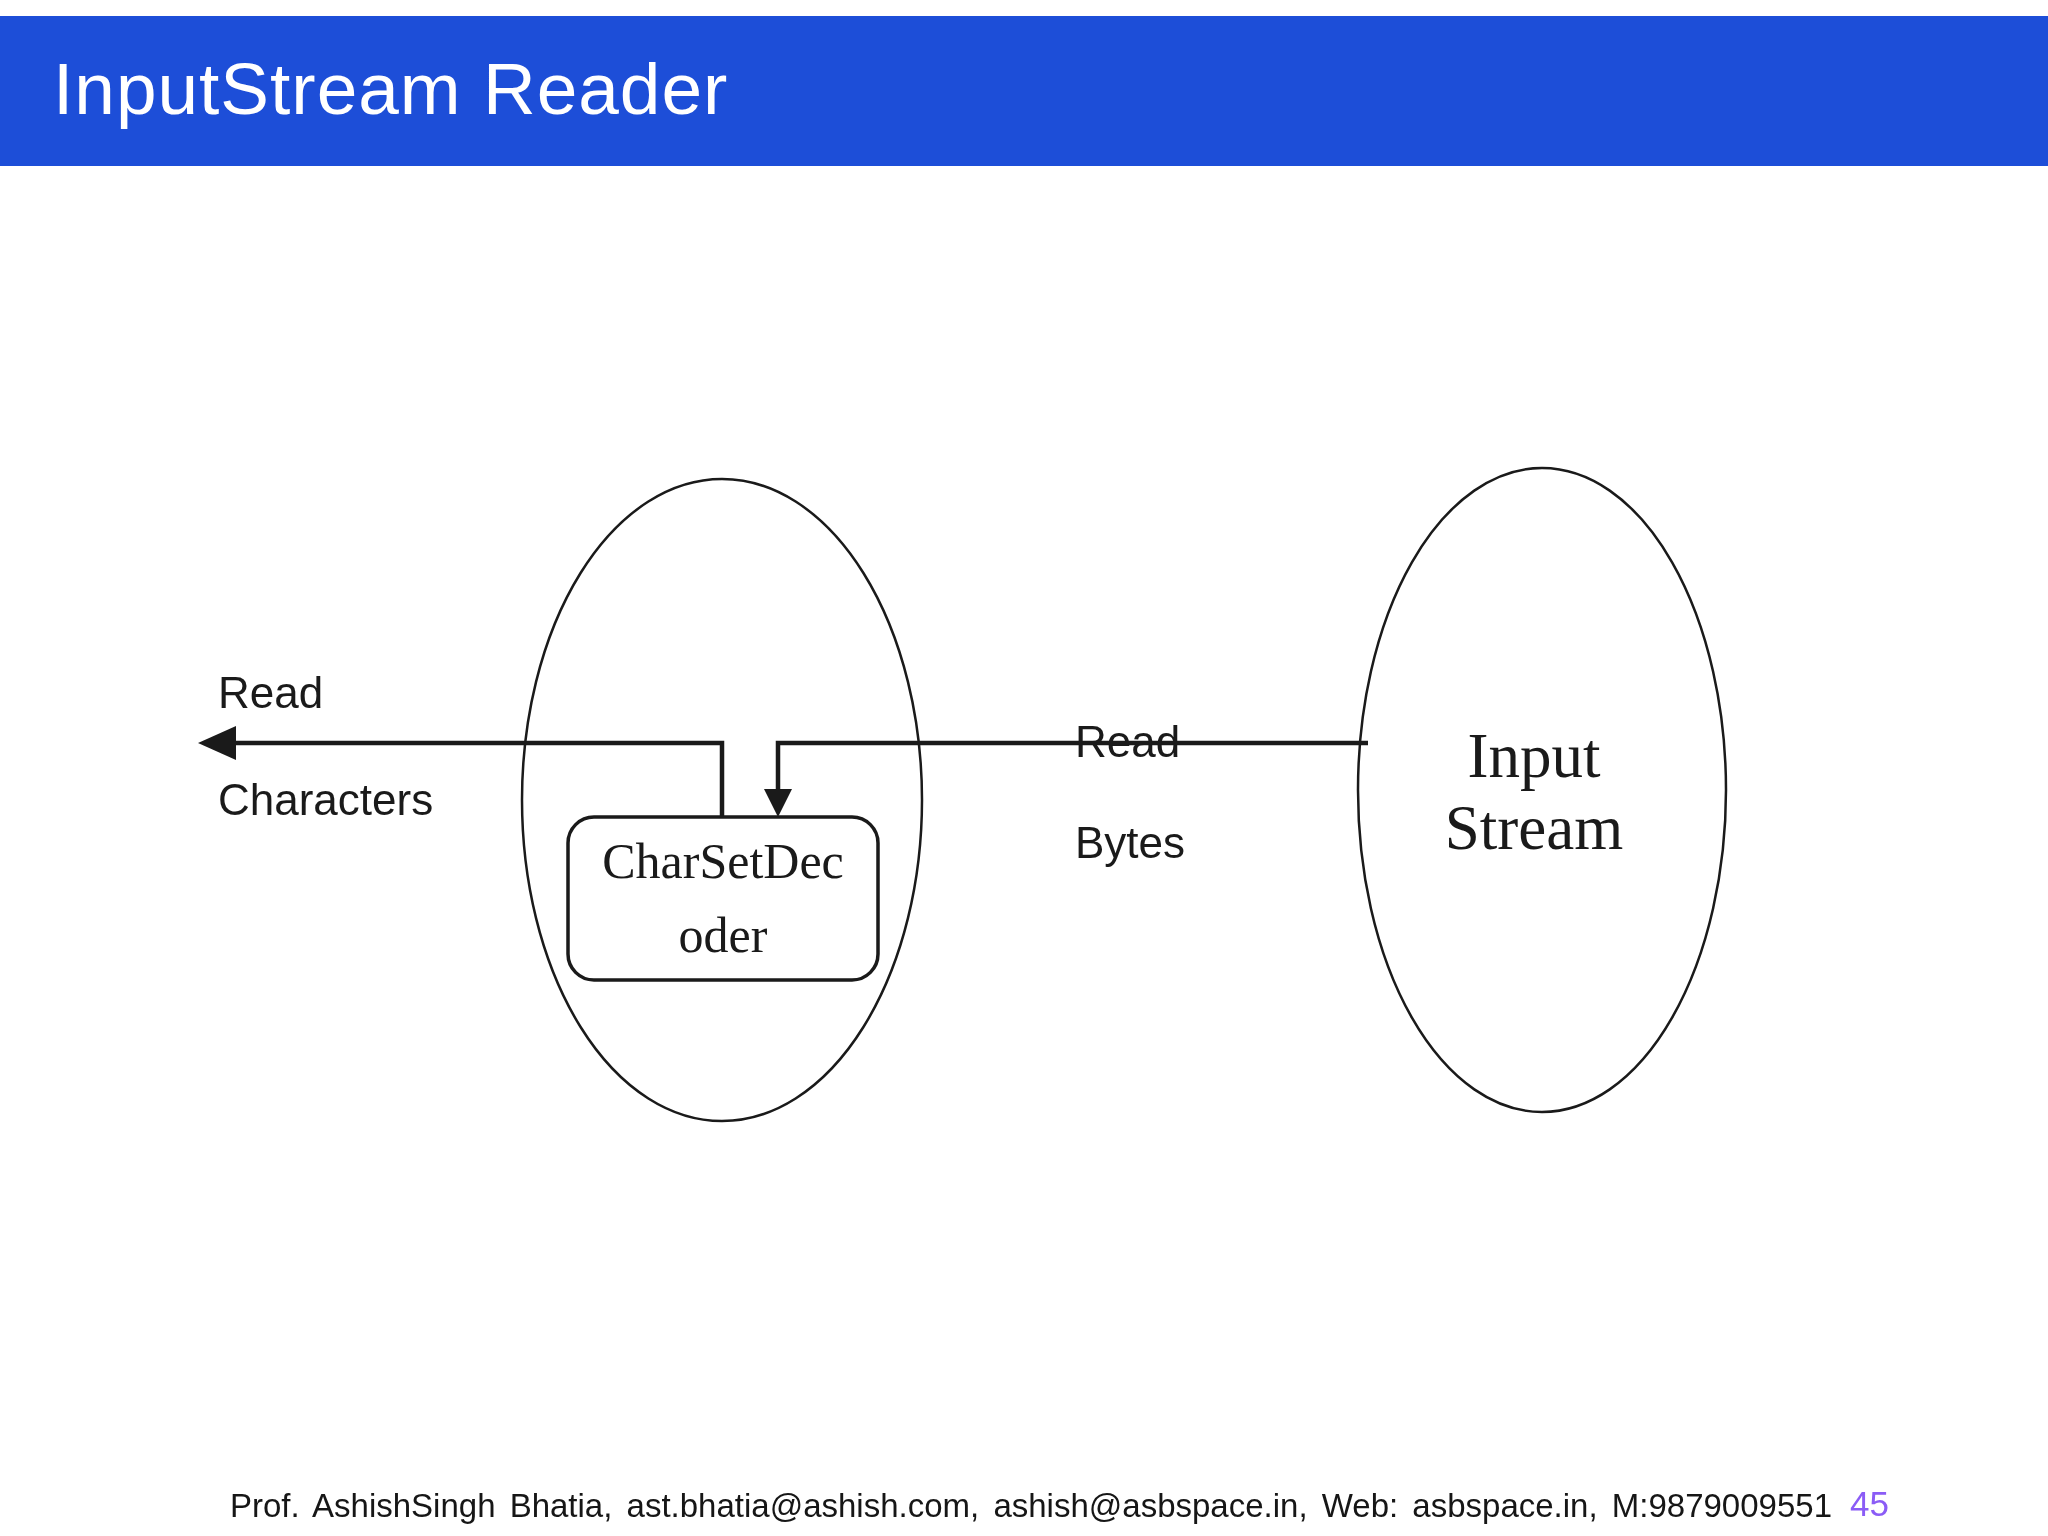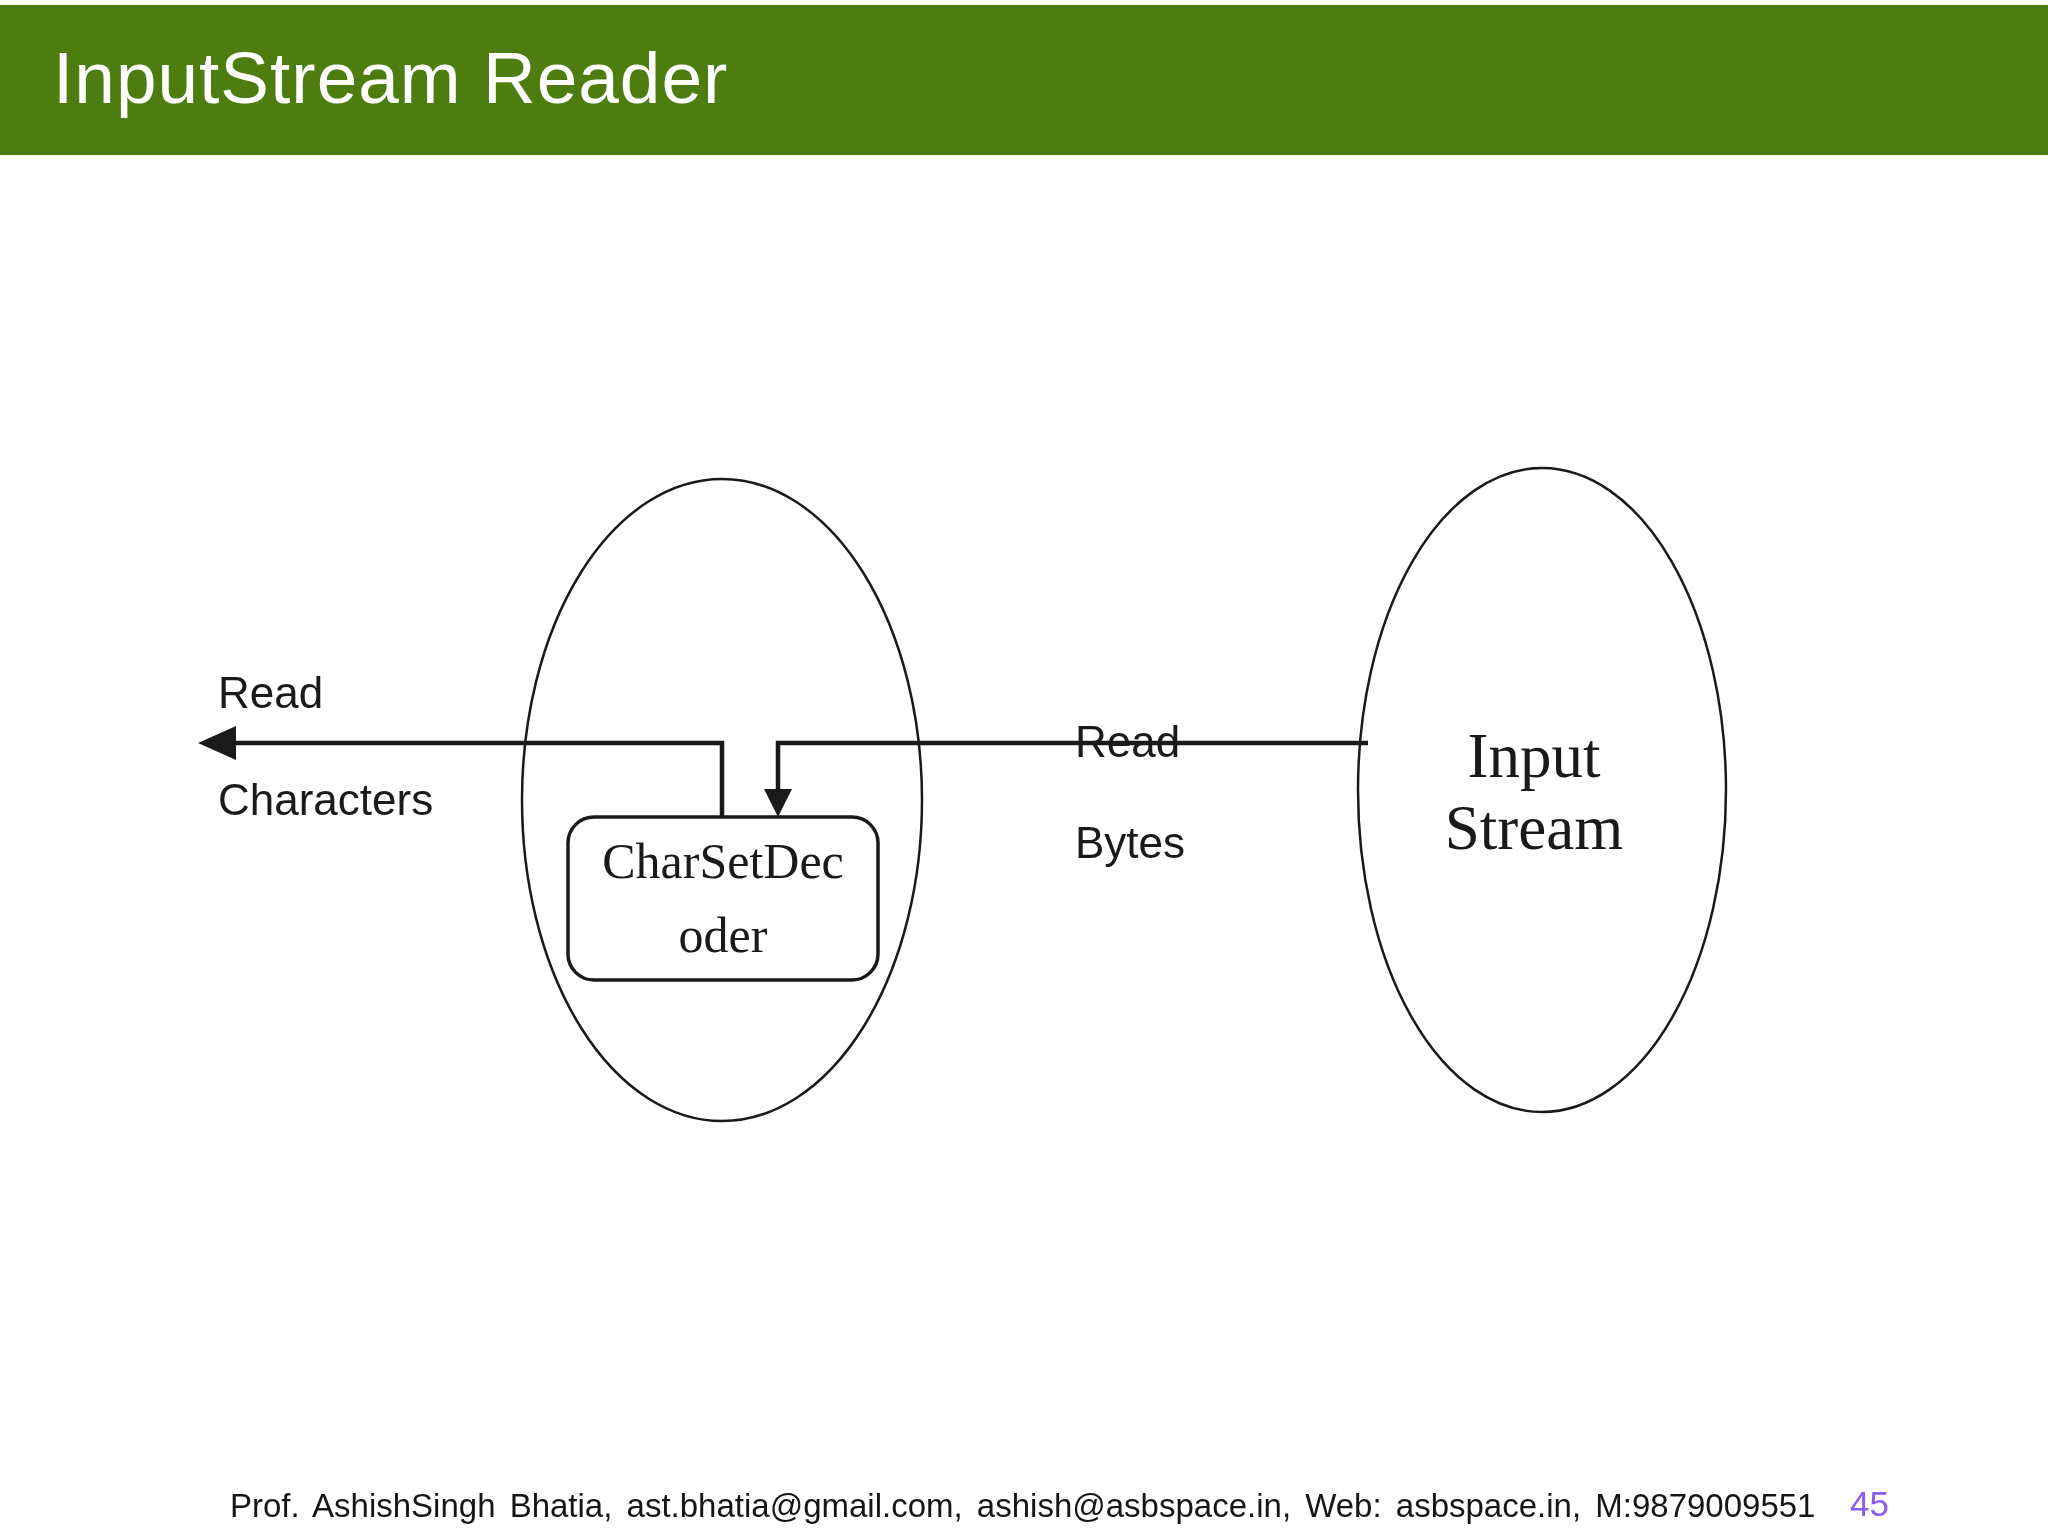--- a/index.html
+++ b/index.html
@@ -10,24 +10,24 @@
   #slide {
     position: relative;
     width: 2048px;
     height: 1536px;
     background: #ffffff;
     overflow: hidden;
     font-family: "Liberation Sans", sans-serif;
   }
   #title-bar {
     position: absolute;
-    left: 0; top: 5px;
+    left: 0; top: 16px;
     width: 2048px;
     height: 150px;
-    background: #4d7c0f;
+    background: #1d4ed8;
     display: flex;
     align-items: center;
   }
   #title-bar h1 {
     margin: 0;
     padding: 0 0 6px 53px;
     color: #ffffff;
     font-size: 73px;
     font-weight: normal;
     letter-spacing: 1px;
@@ -113,16 +113,16 @@
     <polygon class="arrowhead" points="778,817 764,789 792,789"></polygon>
 
     <rect class="shape box-shape" x="568" y="817" width="310" height="163" rx="26"></rect>
     <text class="label-serif" x="723" y="878" text-anchor="middle">CharSetDec</text>
     <text class="label-serif" x="723" y="952" text-anchor="middle">oder</text>
 
     <text class="label-serif-lg" x="1534" y="777" text-anchor="middle">Input</text>
     <text class="label-serif-lg" x="1534" y="849" text-anchor="middle">Stream</text>
   </svg>
 
-  <div id="footer">Prof. AshishSingh Bhatia, ast.bhatia@gmail.com, ashish@asbspace.in, Web: asbspace.in, M:9879009551</div>
+  <div id="footer">Prof. AshishSingh Bhatia, ast.bhatia@ashish.com, ashish@asbspace.in, Web: asbspace.in, M:9879009551</div>
   <div id="page-number">45</div>
 
 </div>
 
 </body></html>

